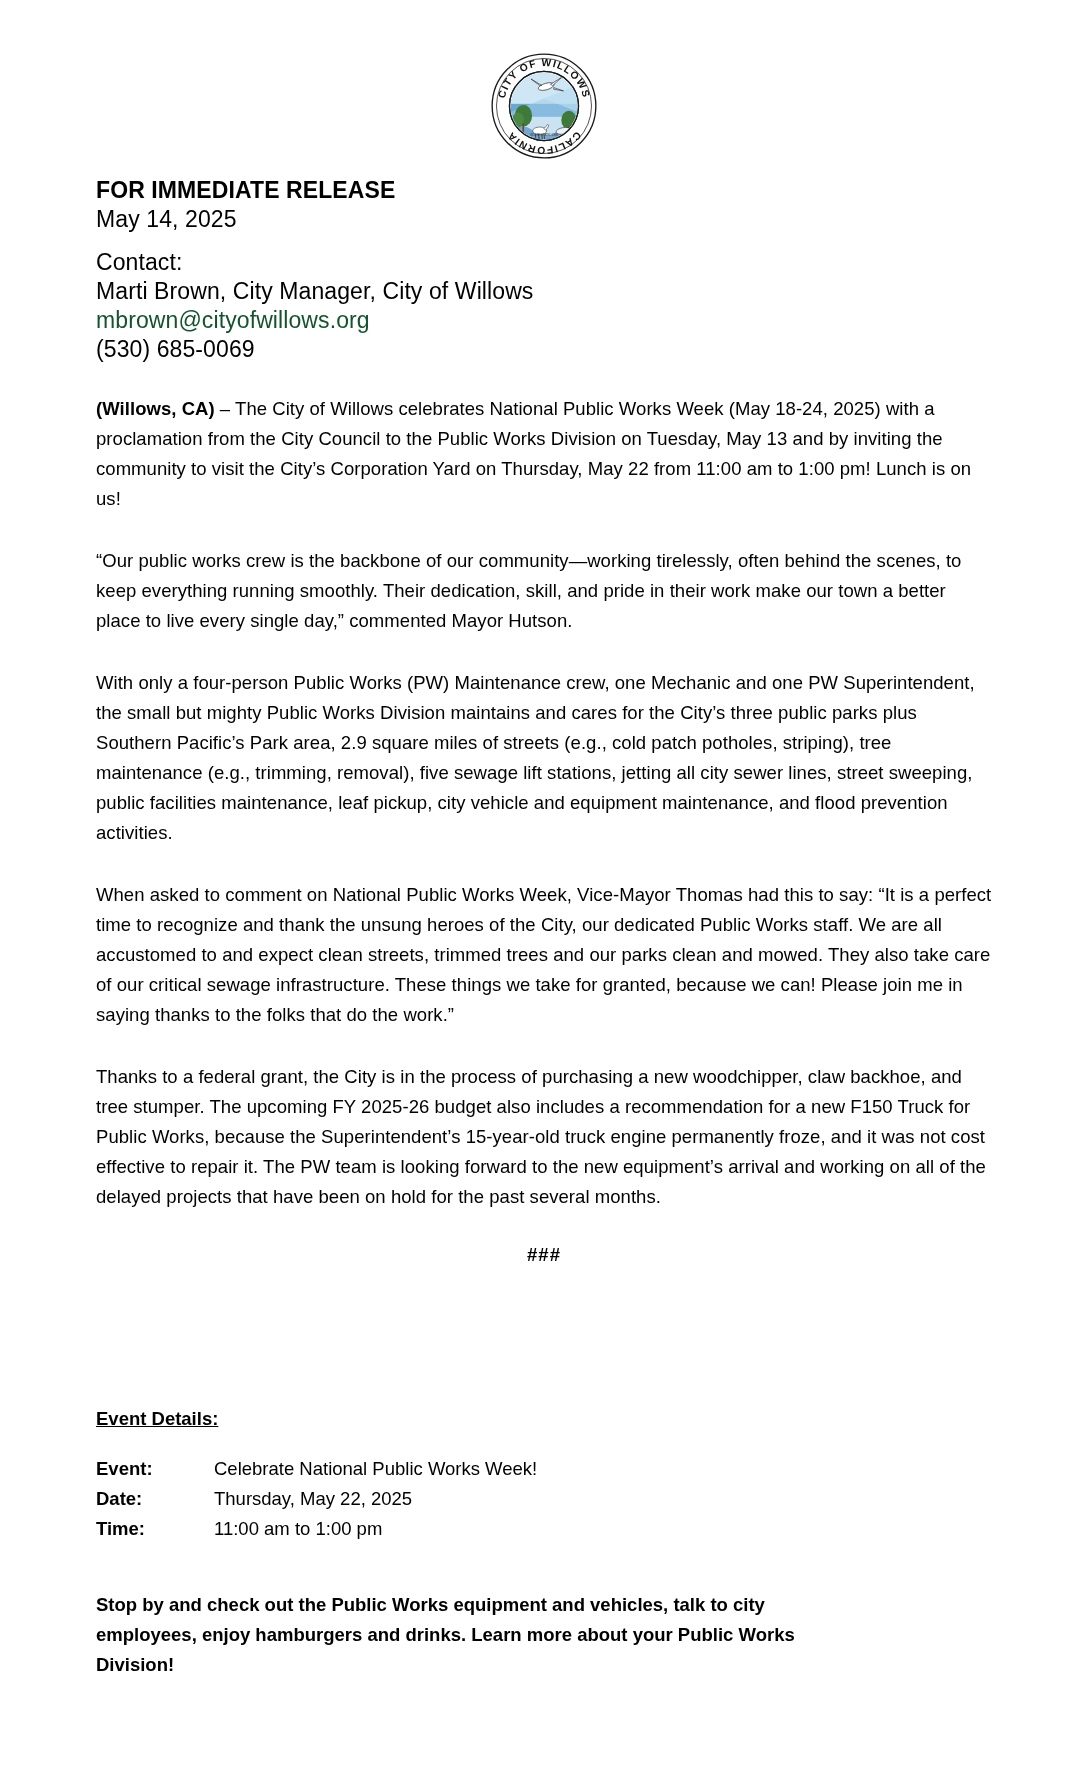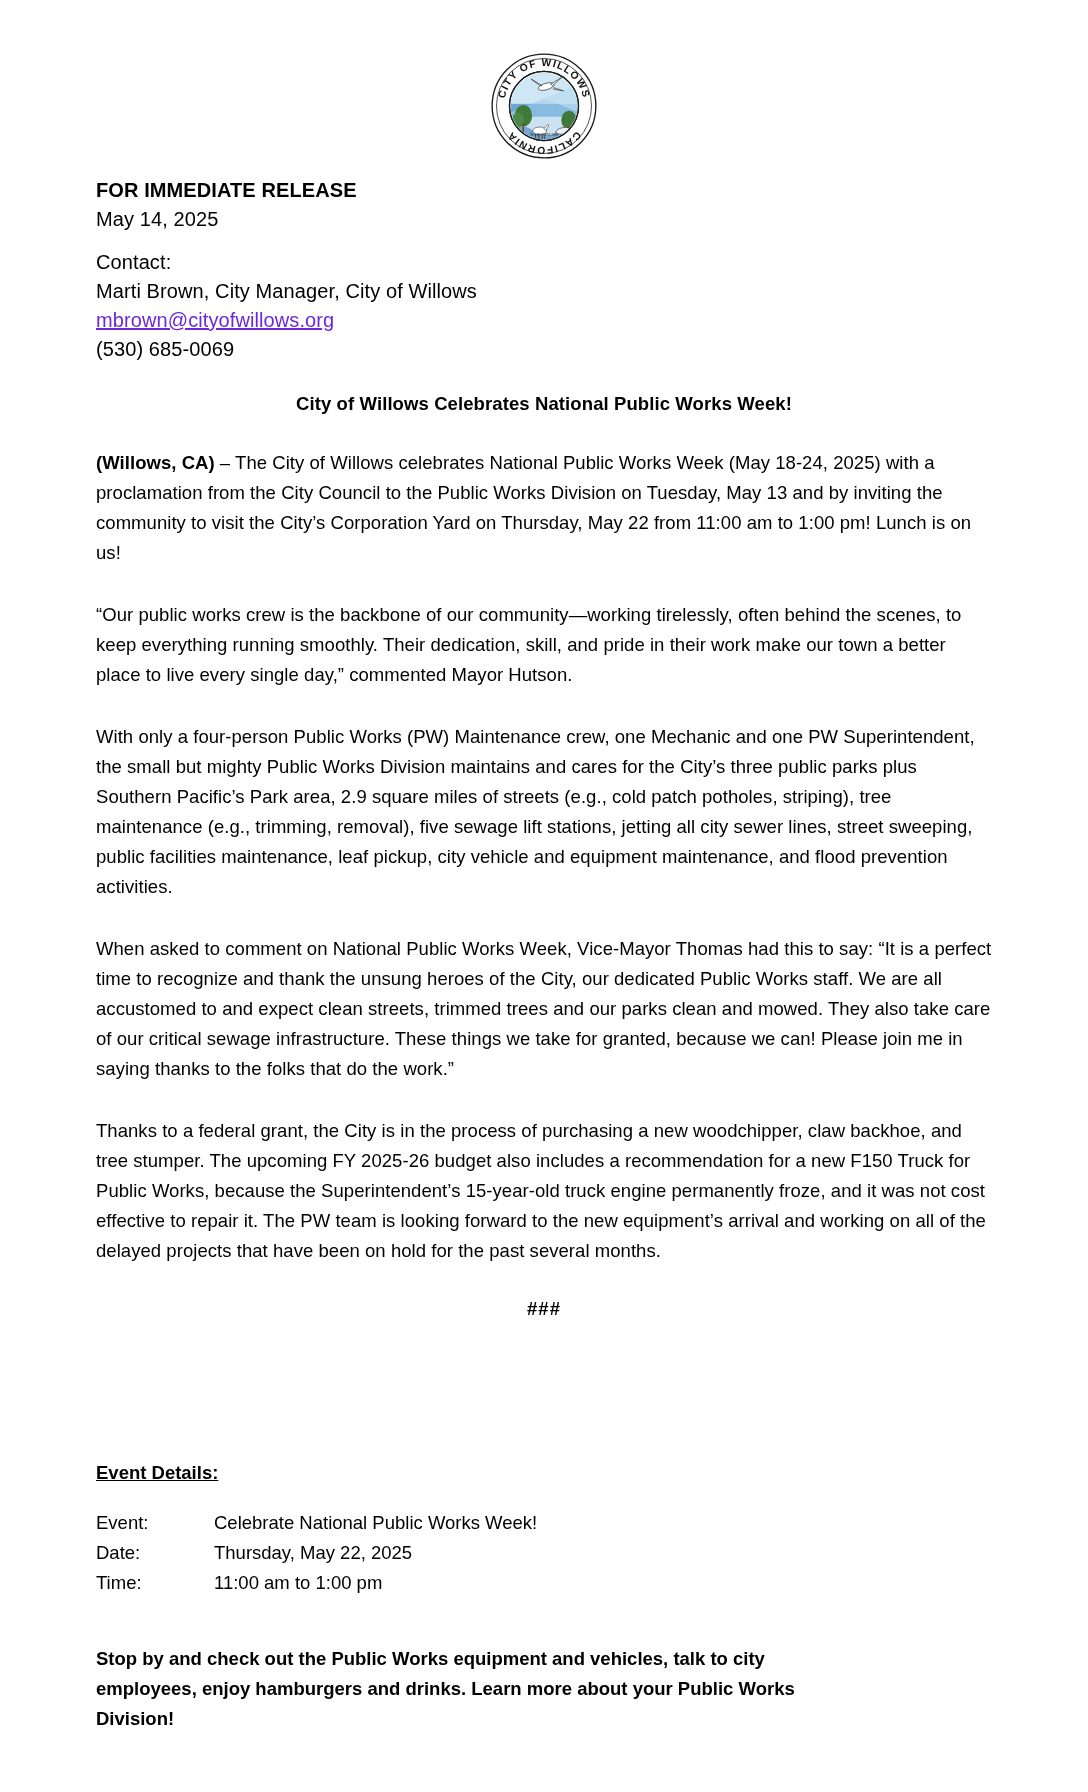--- a/index.html
+++ b/index.html
@@ -34,31 +34,30 @@
     width: 108px;
     height: 108px;
     display: block;
   }
 
   
   .header-block {
     margin-top: 16px;
   }
   .line {
-    font-size: 20px;
+    font-size: 23px;
     line-height: 29px;
     letter-spacing: .1px;
   }
   .bold { font-weight: bold; }
   .spacer-line { height: 14px; }
 
   a.email-link,
   .email-link {
-    color: #6d28d9;
-    text-decoration: underline;
+    color: #14532d;
     cursor: pointer;
   }
 
   
   .headline {
     margin-top: 26px;
     text-align: center;
     font-size: 18.5px;
     line-height: 28px;
     font-weight: bold;
@@ -100,21 +99,21 @@
     margin-top: 20px;
     border-collapse: collapse;
   }
   .details-table td {
     font-size: 18.5px;
     line-height: 30px;
     padding: 0;
     vertical-align: top;
   }
   .details-table td.label {
-    font-weight: normal;
+    font-weight: bold;
     width: 118px;
     padding-right: 0;
     white-space: nowrap;
   }
   .details-table td.value {
     font-weight: normal;
   }
 
   .activities-gap { height: 26px; }
   .activities-body {
@@ -184,21 +183,20 @@
   <div class="header-block">
     <div class="line bold">FOR IMMEDIATE RELEASE</div>
     <div class="line">May 14, 2025</div>
     <div class="spacer-line"></div>
     <div class="line">Contact:</div>
     <div class="line">Marti Brown, City Manager, City of Willows</div>
     <div class="line"><span class="email-link">mbrown@cityofwillows.org</span></div>
     <div class="line">(530) 685-0069</div>
   </div>
 
-  <div class="headline">City of Willows Celebrates National Public Works Week!</div>
 
   <p class="body-para"><span class="bold">(Willows, CA)</span><span> – The City of Willows celebrates National Public Works Week (May 18-24, 2025) with a proclamation from the City Council to the Public Works Division on Tuesday, May 13 and by inviting the community to visit the City’s Corporation Yard on Thursday, May 22 from 11:00 am to 1:00 pm! Lunch is on us!</span></p>
 
   <p class="body-para">“Our public works crew is the backbone of our community—working tirelessly, often behind the scenes, to keep everything running smoothly. Their dedication, skill, and pride in their work make our town a better place to live every single day,” commented Mayor Hutson.</p>
 
   <p class="body-para">With only a four-person Public Works (PW) Maintenance crew, one Mechanic and one PW Superintendent, the small but mighty Public Works Division maintains and cares for the City’s three public parks plus Southern Pacific’s Park area, 2.9 square miles of streets (e.g., cold patch potholes, striping), tree maintenance (e.g., trimming, removal), five sewage lift stations, jetting all city sewer lines, street sweeping, public facilities maintenance, leaf pickup, city vehicle and equipment maintenance, and flood prevention activities.</p>
 
   <p class="body-para">When asked to comment on National Public Works Week, Vice-Mayor Thomas had this to say: “It is a perfect time to recognize and thank the unsung heroes of the City, our dedicated Public Works staff.  We are all accustomed to and expect clean streets, trimmed trees and our parks clean and mowed. They also take care of our critical sewage infrastructure. These things we take for granted, because we can! Please join me in saying thanks to the folks that do the work.”</p>
 
   <p class="body-para">Thanks to a federal grant, the City is in the process of purchasing a new woodchipper, claw backhoe, and tree stumper. The upcoming FY 2025-26 budget also includes a recommendation for a new F150 Truck for Public Works, because the Superintendent’s 15-year-old truck engine permanently froze, and it was not cost effective to repair it. The PW team is looking forward to the new equipment’s arrival and working on all of the delayed projects that have been on hold for the past several months.</p>

